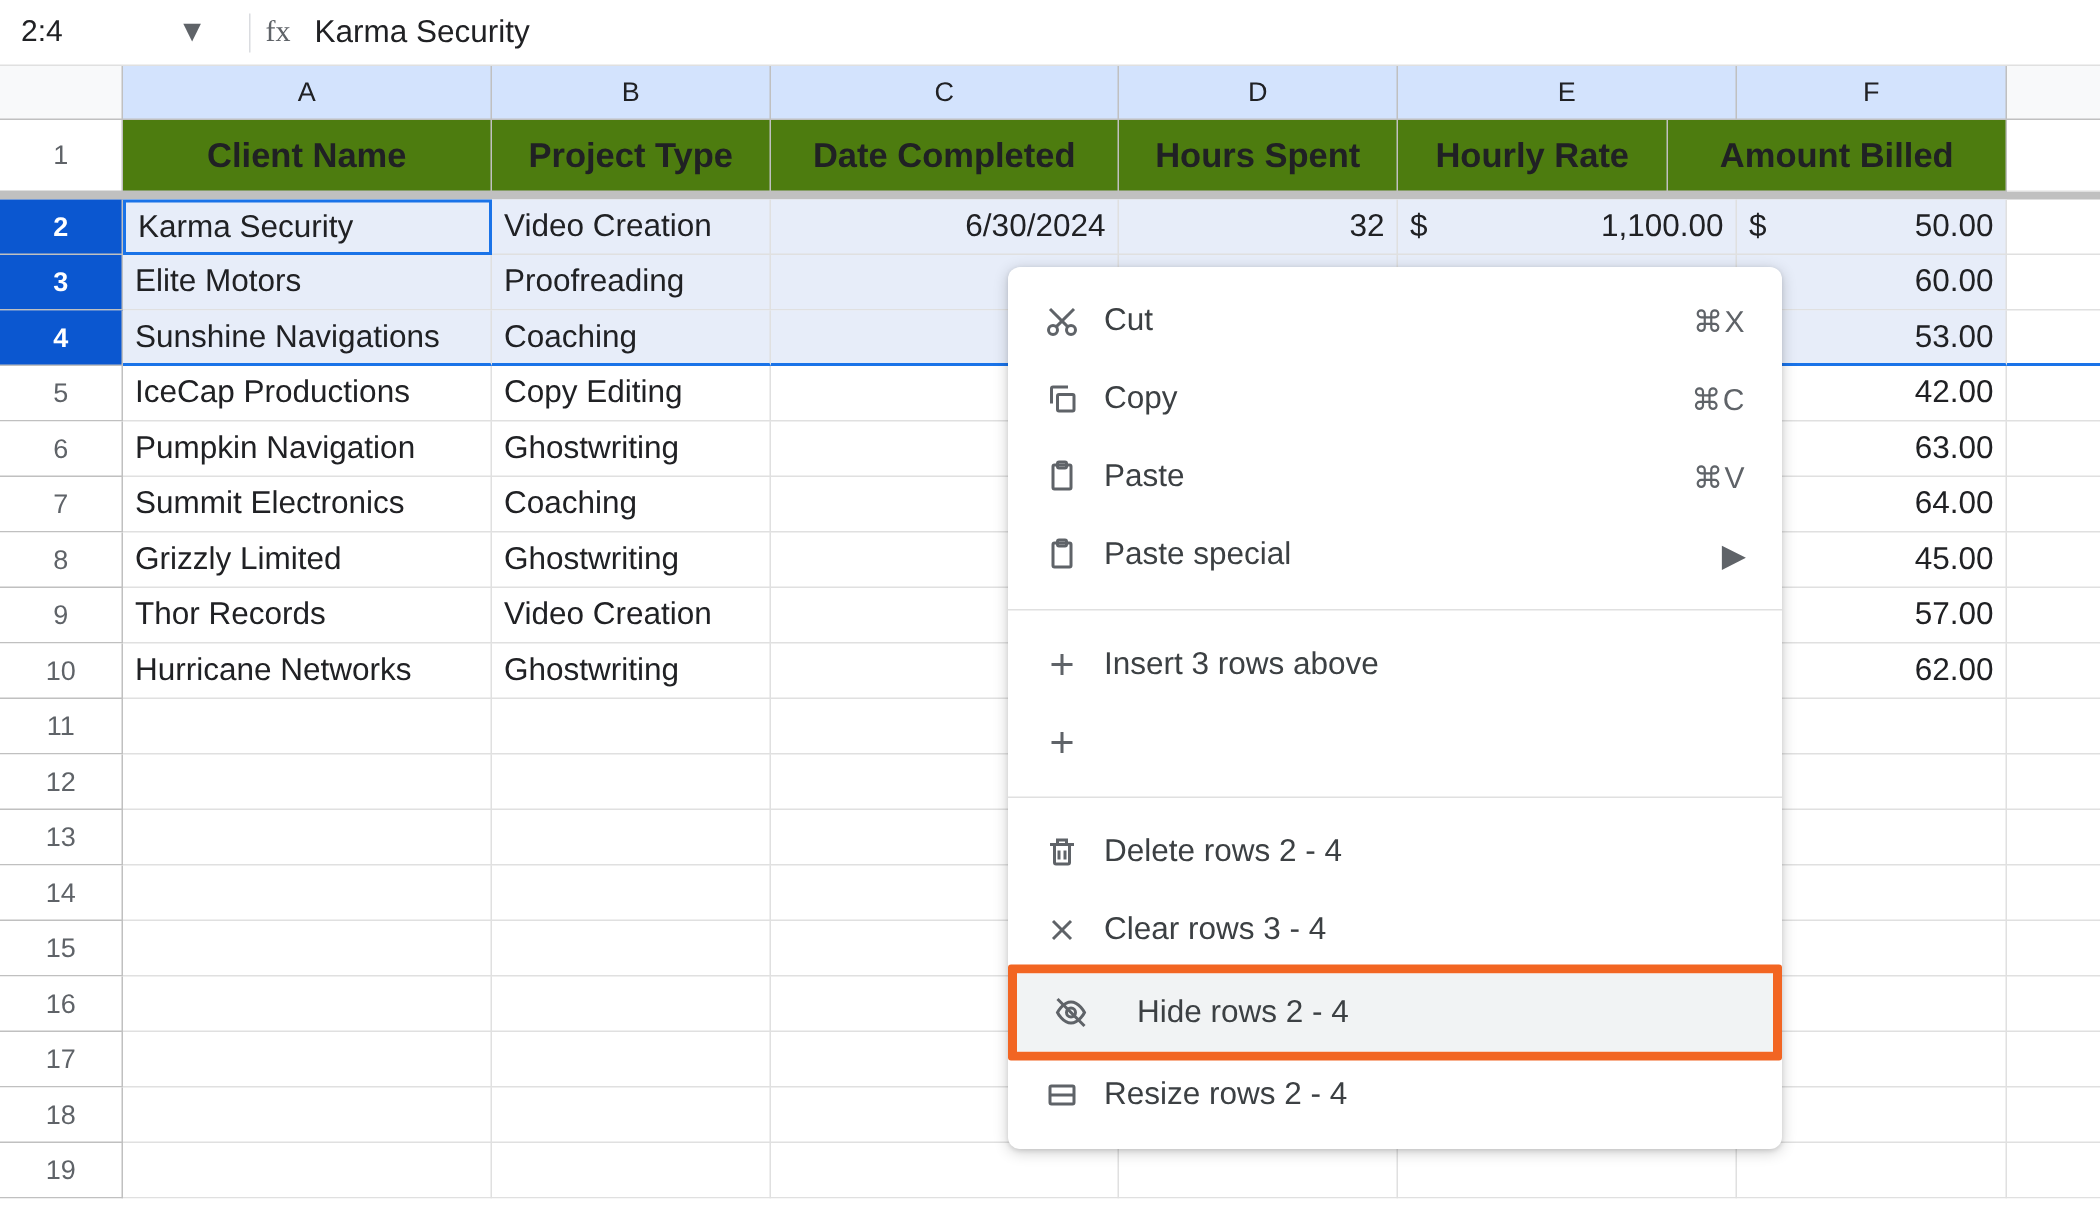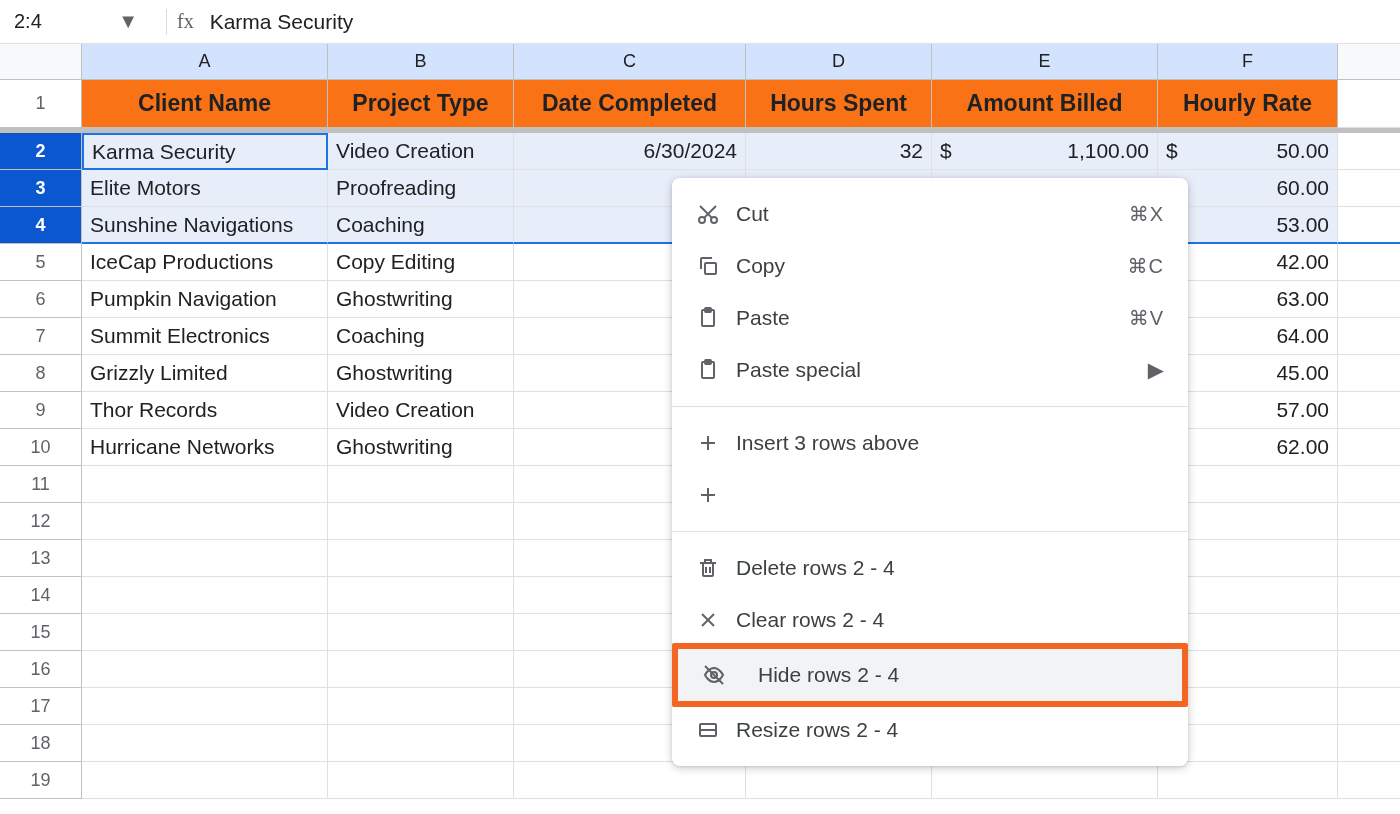--- a/index.html
+++ b/index.html
@@ -17,21 +17,21 @@
 .grid { position:relative; }
 .col-headers { display:flex; height:36px; }
 .corner { width:82px; border-right:1px solid #c0c0c0; border-bottom:1px solid #c0c0c0; background:#f8f9fa; flex-shrink:0; }
 .col-h { border-right:1px solid #c0c0c0; border-bottom:1px solid #c0c0c0; background:#d3e3fd; display:flex; align-items:center; justify-content:center; font-size:18px; flex-shrink:0; }
 .col-last { flex:1; background:#f8f9fa; border-bottom:1px solid #c0c0c0; }
 
 .row { display:flex; height:37px; }
 .row-h { width:82px; border-right:1px solid #c0c0c0; border-bottom:1px solid #c0c0c0; background:#fff; display:flex; align-items:center; justify-content:center; font-size:18px; color:#5f6368; flex-shrink:0; }
 .row-h.sel { background:#0b57d0; color:#fff; font-weight:600; }
 .cell { border-right:1px solid #e0e0e0; border-bottom:1px solid #e0e0e0; padding:0 8px; display:flex; align-items:center; font-size:21px; overflow:hidden; white-space:nowrap; flex-shrink:0; }
-.row-data-header .cell { background:#f97316; font-weight:700; font-size:23px; justify-content:center; border-right:1px solid #c0c0c0; border-bottom:1px solid #c0c0c0; }
+.row-data-header .cell { background:#4d7c0f; font-weight:700; font-size:23px; justify-content:center; border-right:1px solid #c0c0c0; border-bottom:1px solid #c0c0c0; }
 .row-data-header { height:48px; }
 .row-freeze-border { height:5px; background:#c0c0c0; display:block; }
 .cell.num { justify-content:flex-end; }
 .cell.money { justify-content:space-between; }
 .row.sel .cell { background:#e7edf9; }
 .active-cell { border:2px solid #1a73e8 !important; }
 .sel-bottom-border { border-bottom:2px solid #1a73e8 !important; }
 .row-last-fill { flex:1; border-bottom:1px solid #e0e0e0; }
 
 
@@ -74,22 +74,22 @@
     <div class="col-h wF">F</div>
     <div class="col-last"></div>
   </div>
 
   <div class="row row-data-header">
     <div class="row-h" style="background:#fff">1</div>
     <div class="cell wA">Client Name</div>
     <div class="cell wB">Project Type</div>
     <div class="cell wC">Date Completed</div>
     <div class="cell wD">Hours Spent</div>
+    <div class="cell wF">Hourly Rate</div>
     <div class="cell wE">Amount Billed</div>
-    <div class="cell wF">Hourly Rate</div>
     <div class="row-last-fill"></div>
   </div>
   <div class="row-freeze-border"></div>
 
   <div id="data-rows">
       <div class="row sel">
         <div class="row-h sel">2</div>
         <div class="cell wA active-cell">Karma Security</div>
         <div class="cell wB">Video Creation</div>
         <div class="cell wC num">6/30/2024</div>
@@ -377,21 +377,21 @@
       </span>
     <span class="menu-label">Delete rows 2 - 4</span>
   </div>
   <div class="menu-item">
     <span class="menu-icon">
         <svg viewBox="0 0 24 24" fill="none" stroke="currentColor" stroke-width="2">
           <line x1="6" y1="6" x2="18" y2="18"></line>
           <line x1="6" y1="18" x2="18" y2="6"></line>
         </svg>
       </span>
-    <span class="menu-label">Clear rows 2 - 4</span>
+    <span class="menu-label">Clear rows 3 - 4</span>
   </div>
   <div class="highlight-box">
     <div class="menu-item hover">
       <span class="menu-icon">
           <svg viewBox="0 0 24 24" fill="none" stroke="currentColor" stroke-width="2">
             <path d="M3 12s3.5-7 9-7 9 7 9 7-3.5 7-9 7-9-7-9-7z"></path>
             <circle cx="12" cy="12" r="3"></circle>
             <line x1="3" y1="3" x2="21" y2="21"></line>
           </svg>
         </span>

